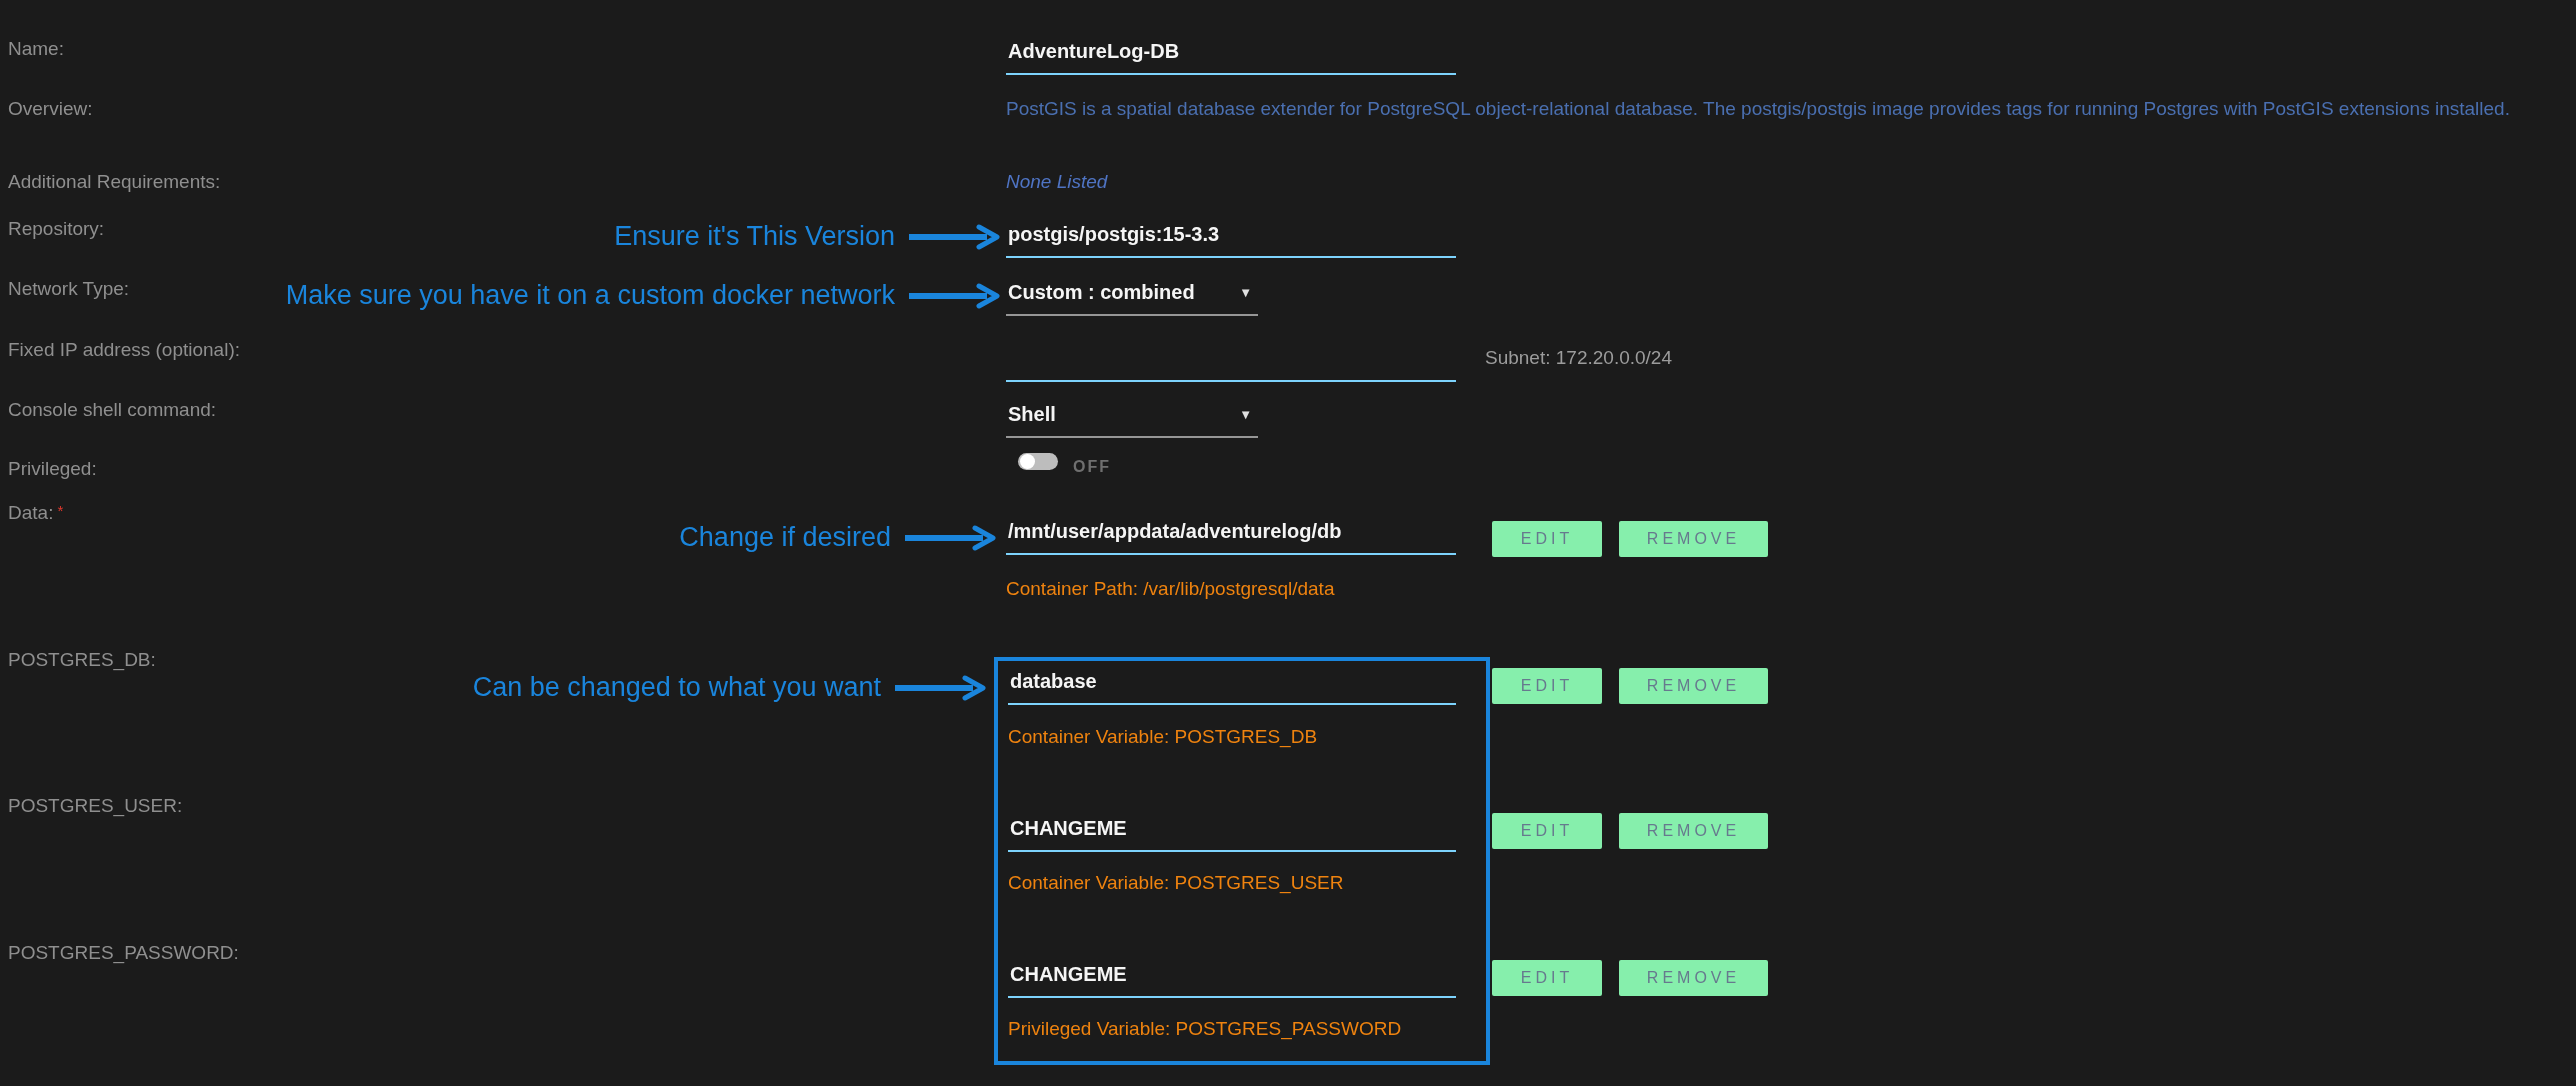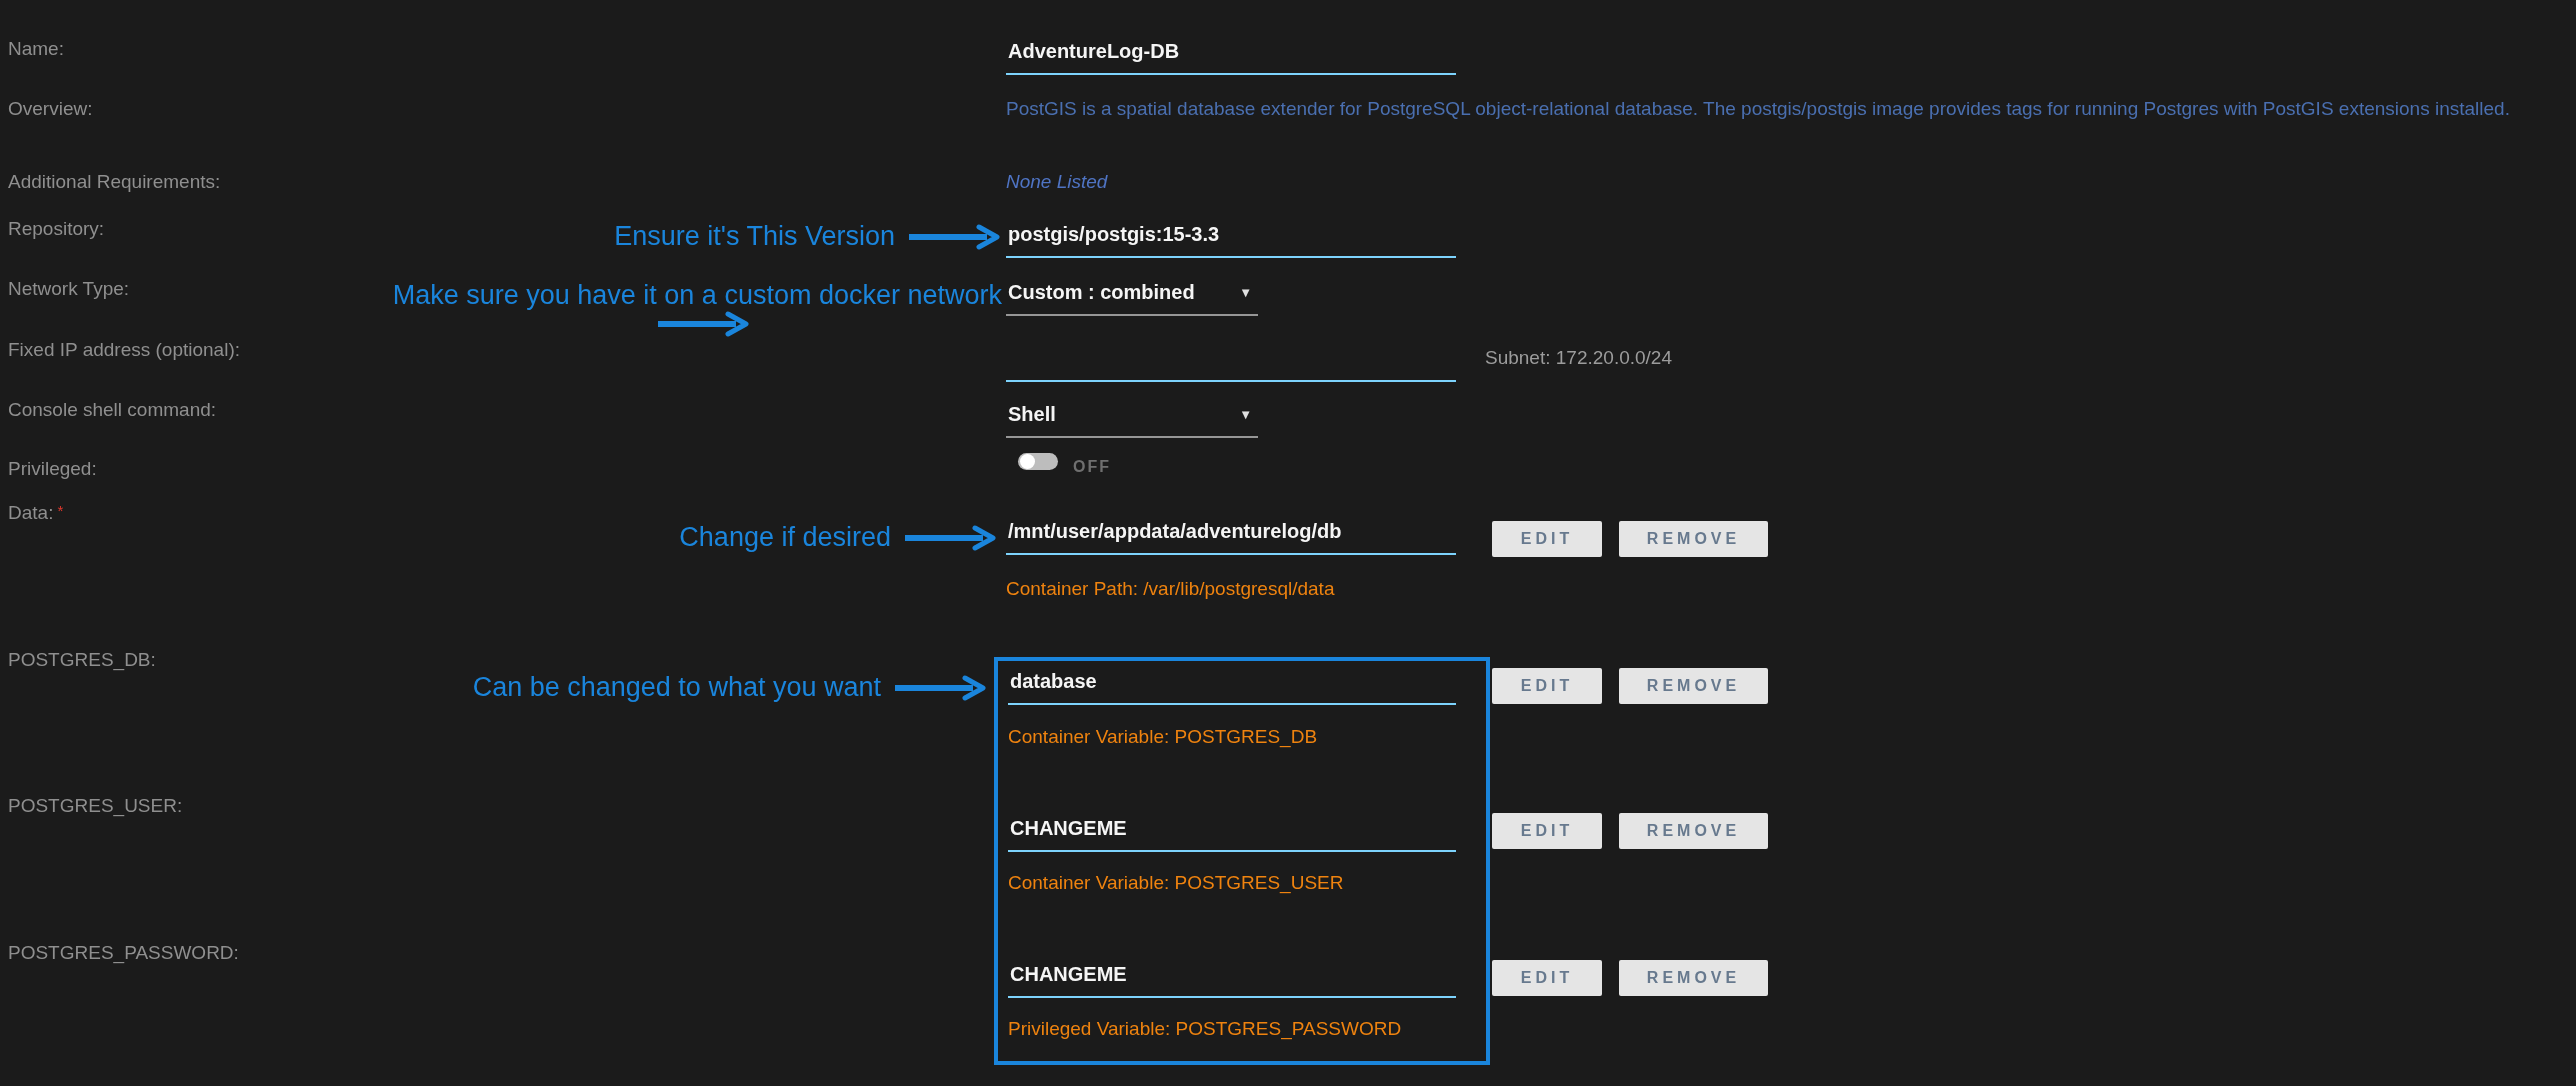--- a/index.html
+++ b/index.html
@@ -40,24 +40,24 @@
   .helper-orange {
     position:absolute; left:1006px; color:#ef830f;
     font-size:19px; white-space:nowrap;
   }
   .annot {
     position:absolute; display:flex; align-items:center;
     color:#1a85dc; font-size:27px; font-weight:500; white-space:nowrap;text-align:center;
   }
   .annot svg { margin-left:12px; flex:0 0 auto; }
   .ubtn {
-    position:absolute; height:36px; background:#e5e5e5; color:#67798e;
+    position:absolute; height:36px; background:#86efac; color:#67798e;
     border:none; border-radius:2px; cursor:pointer;
     font-family:"Liberation Sans", sans-serif;
-    font-size:16px; font-weight:700; letter-spacing:4px;
+    font-size:16px; font-weight:400; letter-spacing:4px;
     display:flex; align-items:center; justify-content:center;
   }
   .btn-edit { left:1492px; width:110px; }
   .btn-remove { left:1619px; width:149px; }
   .toggle {
     position:absolute; left:1018px; width:40px; height:17px;
     background:#bdbdbd; border-radius:9px; cursor:pointer;
   }
   .toggle .knob {
     position:absolute; left:2px; top:1px; width:15px; height:15px;
@@ -90,21 +90,21 @@
   <div class="annot" style="top:221px; right:1574px;">
     <span>Ensure it's This Version</span>
     <svg width="95" height="26" viewBox="0 0 95 26">
       <line x1="2" y1="13" x2="80" y2="13" stroke="#1a85dc" stroke-width="6"></line>
       <polyline points="72,3 90,13 72,23" fill="none" stroke="#1a85dc" stroke-width="5" stroke-linecap="round" stroke-linejoin="round"></polyline>
     </svg>
   </div>
   <input class="uinput" style="top: 223px;" value="postgis/postgis:15-3.3">
 
   <div class="flabel" style="top:278px;">Network Type:</div>
-  <div class="annot" style="top:280px; right:1574px;flex-direction:column;">
+  <div class="annot" style="top:280px; right:1574px;">
     <span>Make sure you have it on a custom docker network</span>
     <svg width="95" height="26" viewBox="0 0 95 26">
       <line x1="2" y1="13" x2="80" y2="13" stroke="#1a85dc" stroke-width="6"></line>
       <polyline points="72,3 90,13 72,23" fill="none" stroke="#1a85dc" stroke-width="5" stroke-linecap="round" stroke-linejoin="round"></polyline>
     </svg>
   </div>
   <div class="uselect" style="top:281px;">
     <span>Custom : combined</span>
     <span class="caret">▼</span>
   </div>

